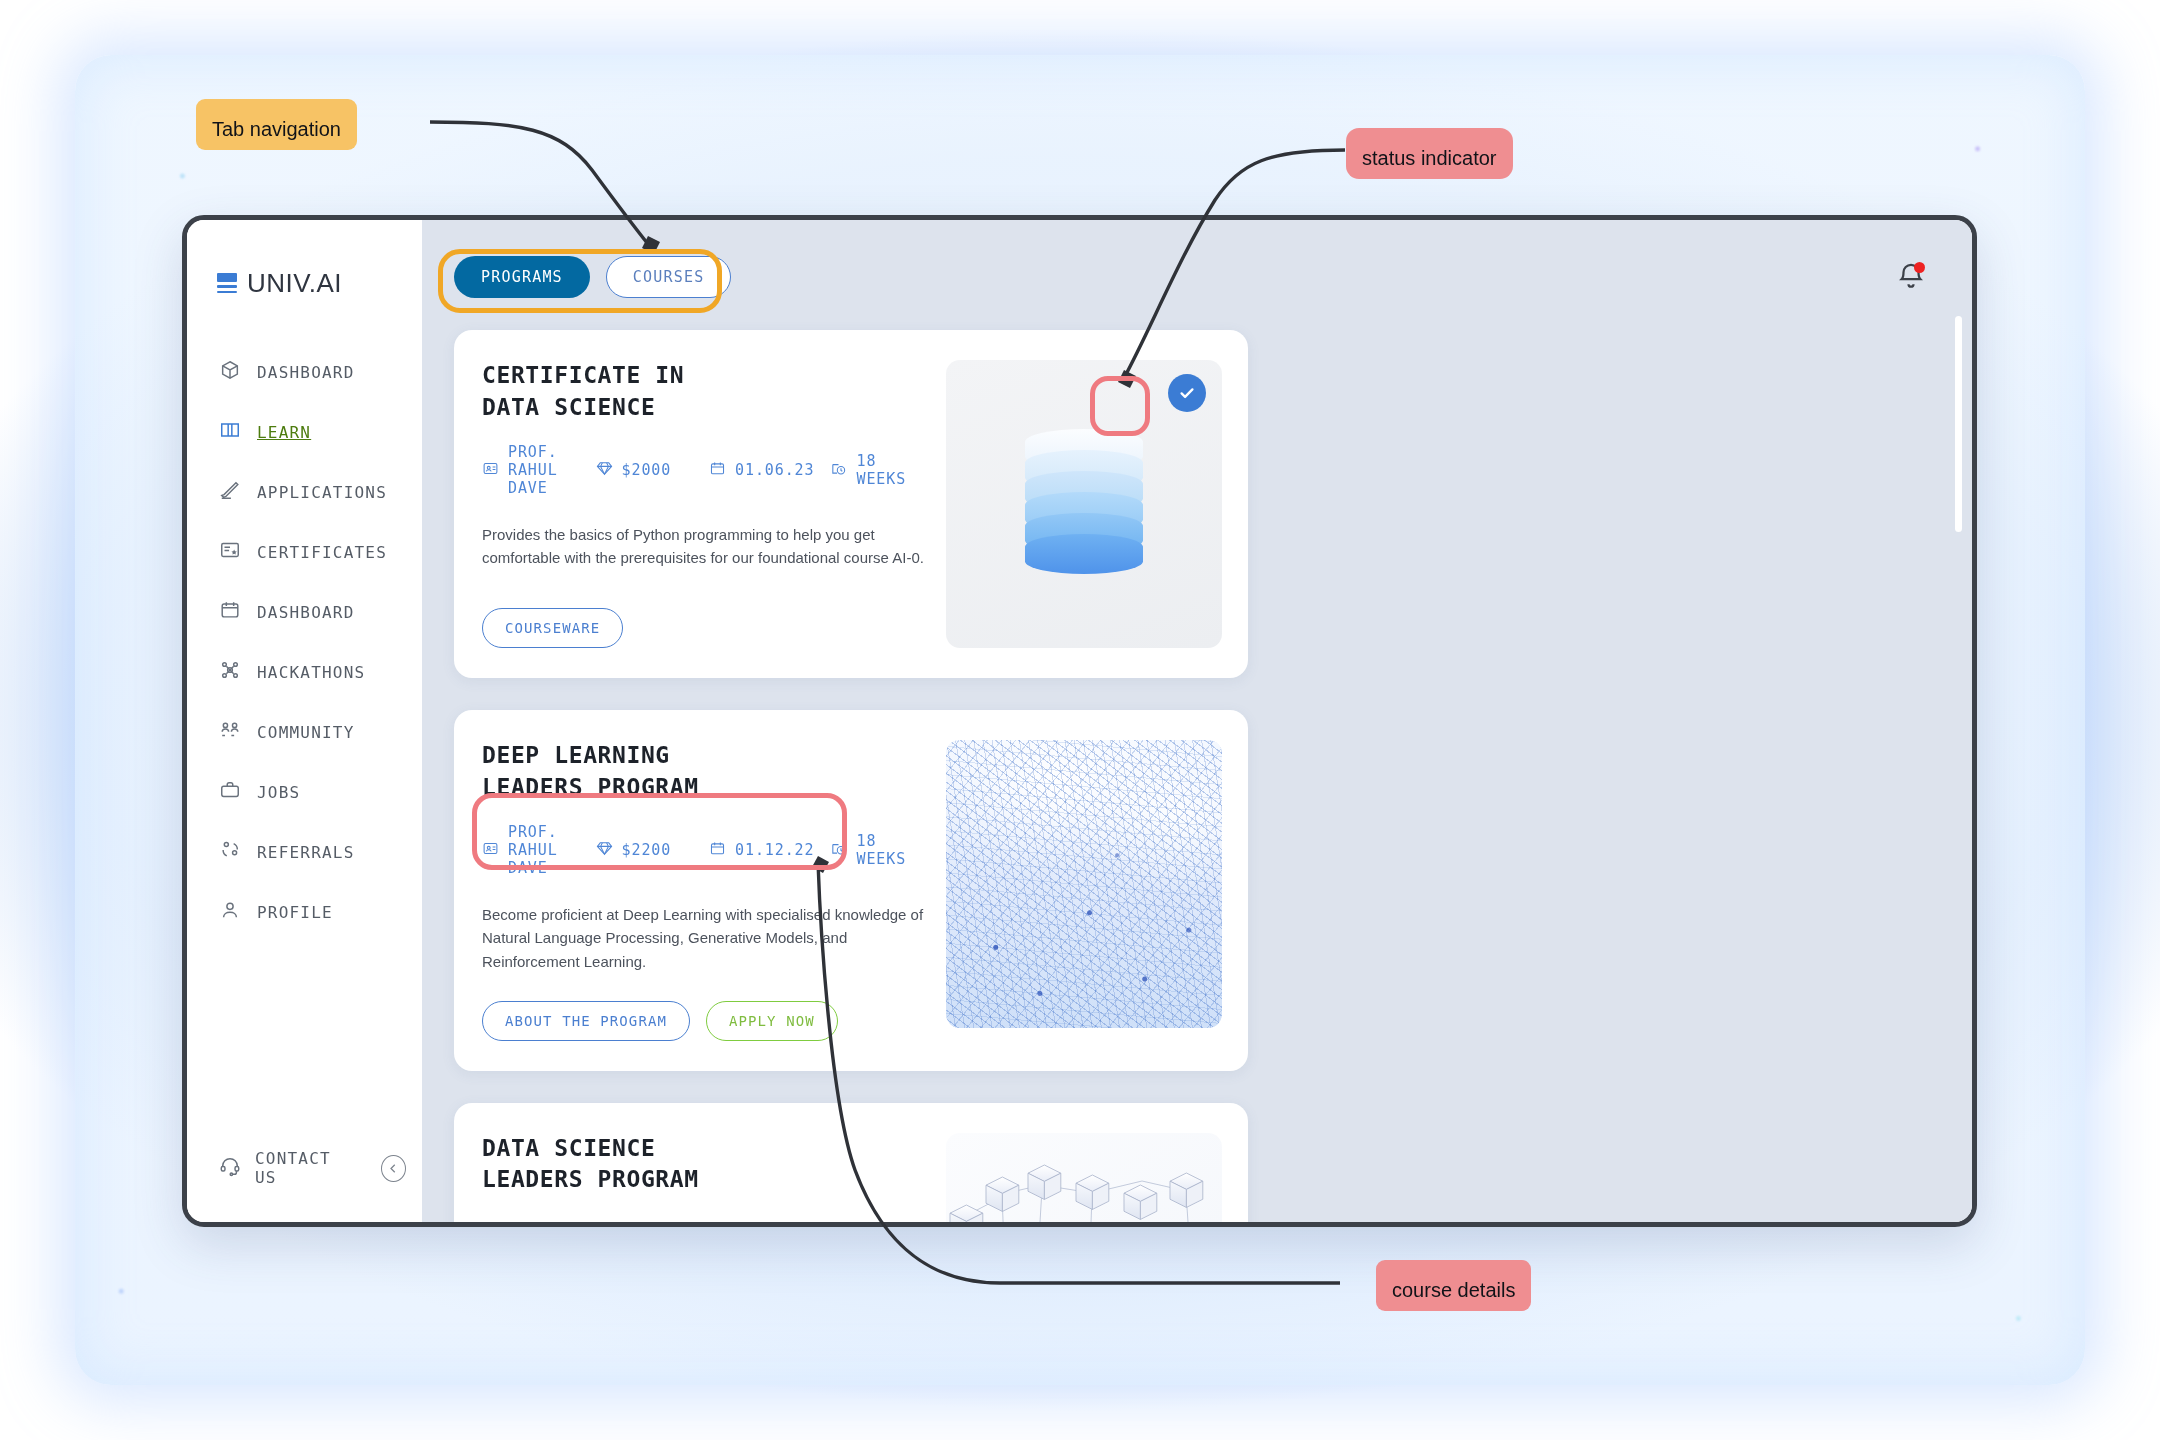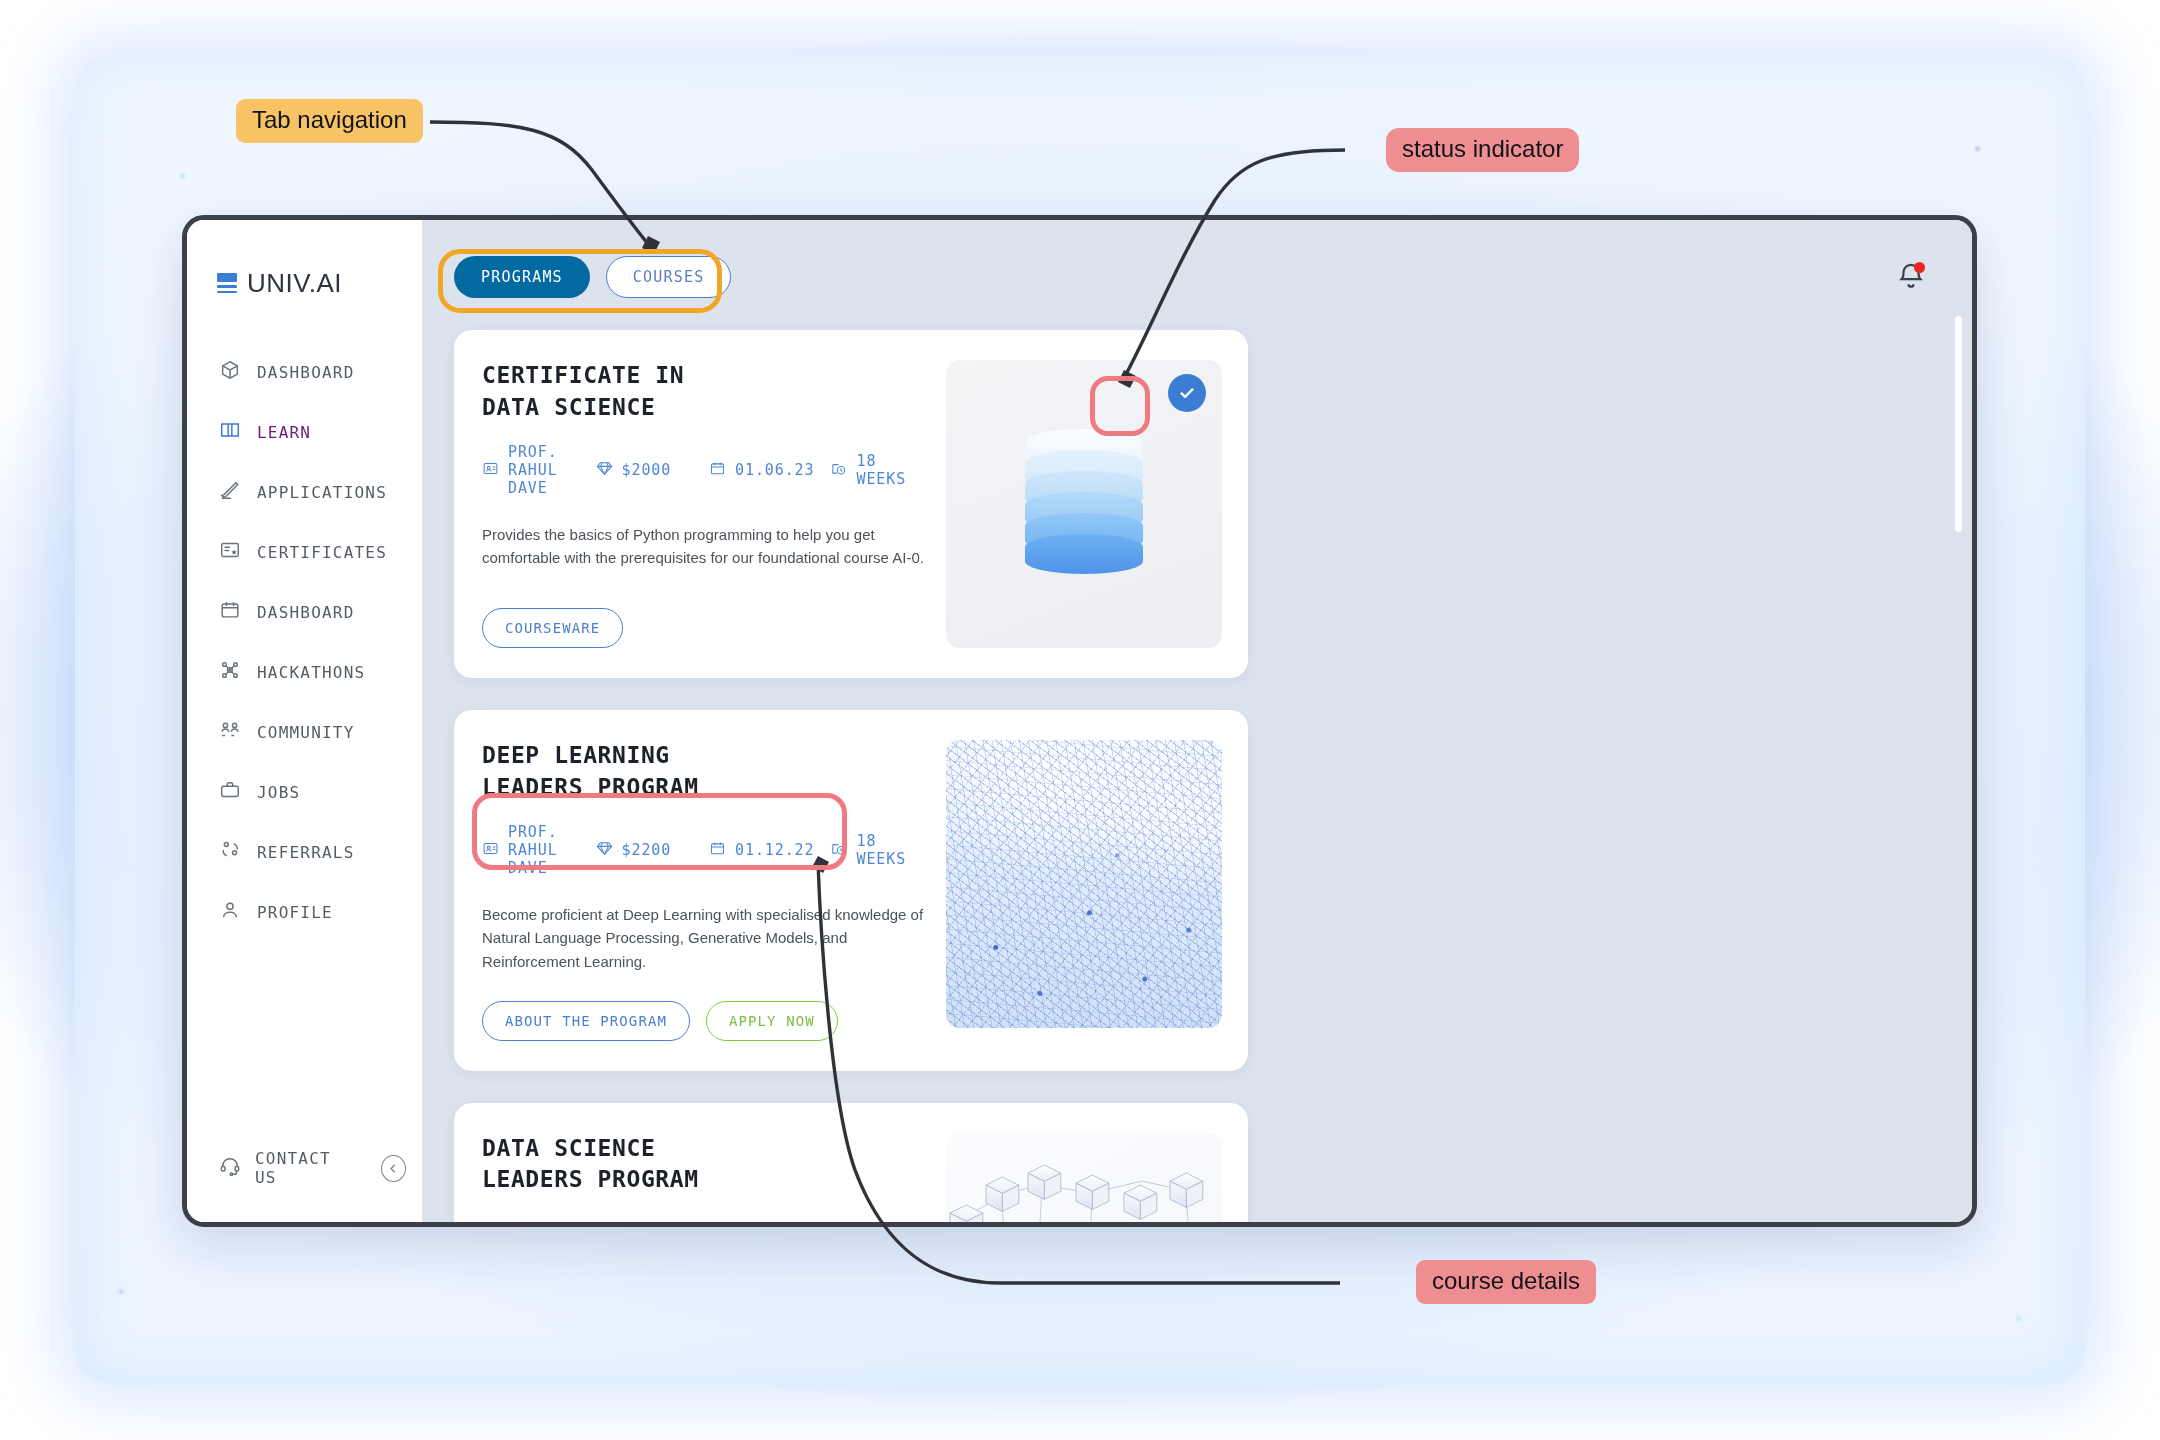--- a/index.html
+++ b/index.html
@@ -107,21 +107,21 @@
     padding-left: 32px;
     cursor: pointer;
     color: #555c66;
   }
   .nav-item .nav-label {
     font-family: "DejaVu Sans Mono", monospace;
     font-size: 16px;
     letter-spacing: 1.2px;
     color: #555c66;
   }
-  .nav-item.active .nav-label { color: #701a75; }
+  .nav-item.active .nav-label { color: #4d7c0f; text-decoration: underline; }
   .nav-item.active svg { stroke: #3b7cd4; }
   .nav-item svg { stroke: #6a727d; fill: none; stroke-width: 1.6; }
 
   .sidebar-bottom {
     display: flex;
     align-items: center;
     gap: 14px;
     padding: 0 16px 38px 32px;
     height: 70px;
   }
@@ -319,26 +319,25 @@
     width: 7px; height: 216px;
     background: #ffffff;
     border-radius: 4px;
   }
 
   
   .anno-layer { position: absolute; inset: 0; pointer-events: none; }
   .anno-label {
     position: absolute;
     font-family: "Liberation Sans", sans-serif;
-    font-size: 24px;
+    font-size: 20px;
     color: #111318;
-    padding: 7px 16px 9px;
+    padding: 19px 16px 9px;
     border-radius: 9px;
     white-space: nowrap;
-    margin-left: 40px;
   }
   .anno-label.orange { background: #f7c365; }
   .anno-label.red    { background: #ef8e91; }
 
   .anno-box {
     position: absolute;
     border-radius: 16px;
     pointer-events: none;
   }
   .anno-box.orange { border: 5px solid #f0a726; }

